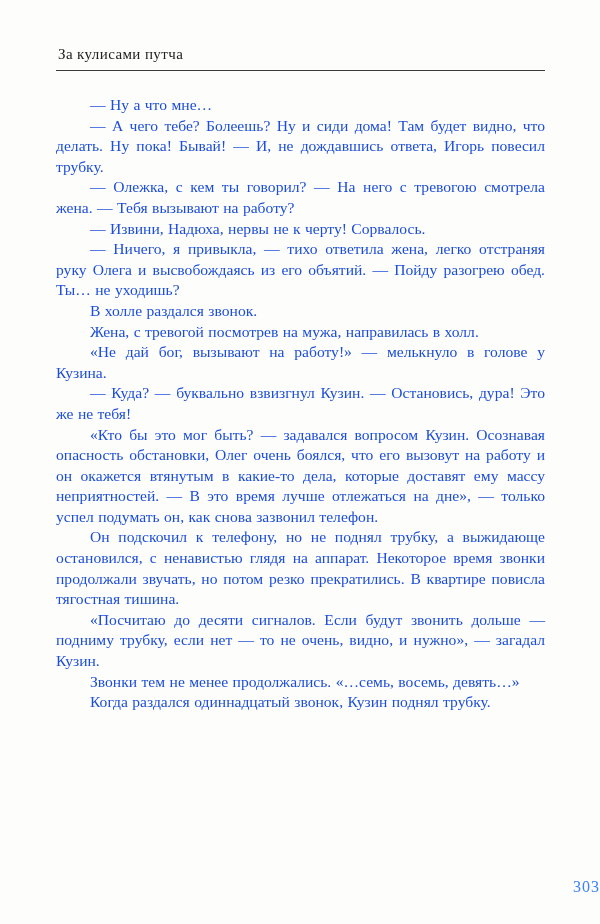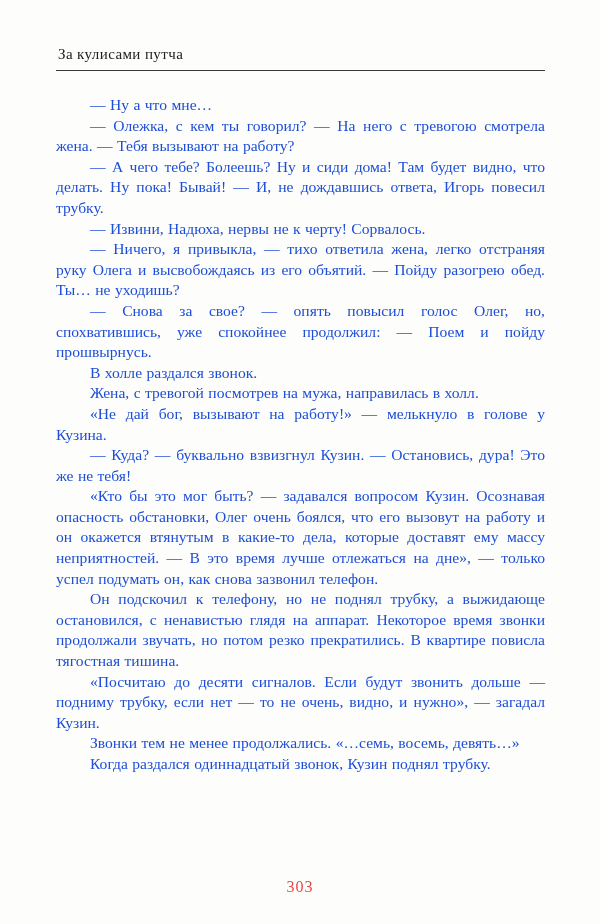--- a/index.html
+++ b/index.html
@@ -42,40 +42,39 @@
     text-align: justify;
     text-indent: 34px;
     color: #1d4ed8;
     word-spacing: 0.5px;
   }
   .page-number {
     position: absolute;
     bottom: 28px;
     left: 0;
     width: 600px;
-    text-align: center;
+    text-align: right;
     font-size: 16px;
     letter-spacing: 1px;
-    color: #ef4444;
+    color: #3b82f6;
     margin-top: 38px;
   }
 </style>
 </head>
 <body>
 
 <div class="page">
   <div class="running-header">За кулисами путча</div>
   <div class="header-rule"></div>
   <div class="body-text" id="body-text">
       <p>— Ну а что мне…</p>
+      <p>— А чего тебе? Болеешь? Ну и сиди дома! Там будет видно, что делать. Ну пока! Бывай! — И, не дождавшись ответа, Игорь повесил трубку.</p>
       <p>— Олежка, с кем ты говорил? — На него с тревогою смотрела жена. — Тебя вызывают на работу?</p>
-      <p>— А чего тебе? Болеешь? Ну и сиди дома! Там будет видно, что делать. Ну пока! Бывай! — И, не дождавшись ответа, Игорь повесил трубку.</p>
       <p>— Извини, Надюха, нервы не к черту! Сорвалось.</p>
       <p>— Ничего, я привыкла, — тихо ответила жена, легко отстраняя руку Олега и высвобождаясь из его объятий. — Пойду разогрею обед. Ты… не уходишь?</p>
-      <p>— Снова за свое? — опять повысил голос Олег, но, спохватившись, уже спокойнее продолжил: — Поем и пойду прошвырнусь.</p>
       <p>В холле раздался звонок.</p>
       <p>Жена, с тревогой посмотрев на мужа, направилась в холл.</p>
       <p>«Не дай бог, вызывают на работу!» — мелькнуло в голове у Кузина.</p>
       <p>— Куда? — буквально взвизгнул Кузин. — Остановись, дура! Это же не тебя!</p>
       <p>«Кто бы это мог быть? — задавался вопросом Кузин. Осознавая опасность обстановки, Олег очень боялся, что его вызовут на работу и он окажется втянутым в какие-то дела, которые доставят ему массу неприятностей. — В это время лучше отлежаться на дне», — только успел подумать он, как снова зазвонил телефон.</p>
       <p>Он подскочил к телефону, но не поднял трубку, а выжидающе остановился, с ненавистью глядя на аппарат. Некоторое время звонки продолжали звучать, но потом резко прекратились. В квартире повисла тягостная тишина.</p>
       <p>«Посчитаю до десяти сигналов. Если будут звонить дольше — подниму трубку, если нет — то не очень, видно, и нужно», — загадал Кузин.</p>
       <p>Звонки тем не менее продолжались. «…семь, восемь, девять…»</p>
       <p>Когда раздался одиннадцатый звонок, Кузин поднял трубку.</p>
     </div>

